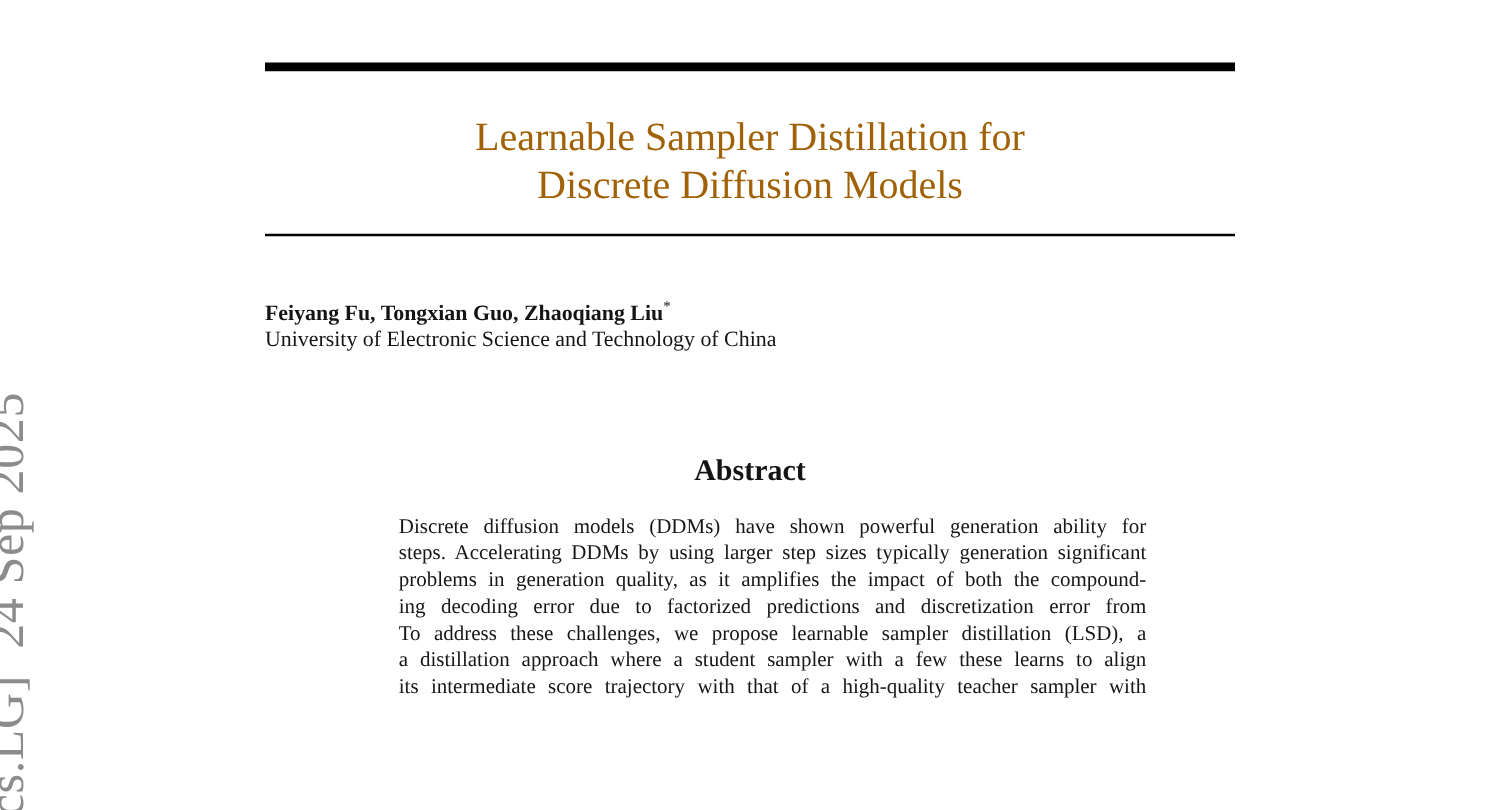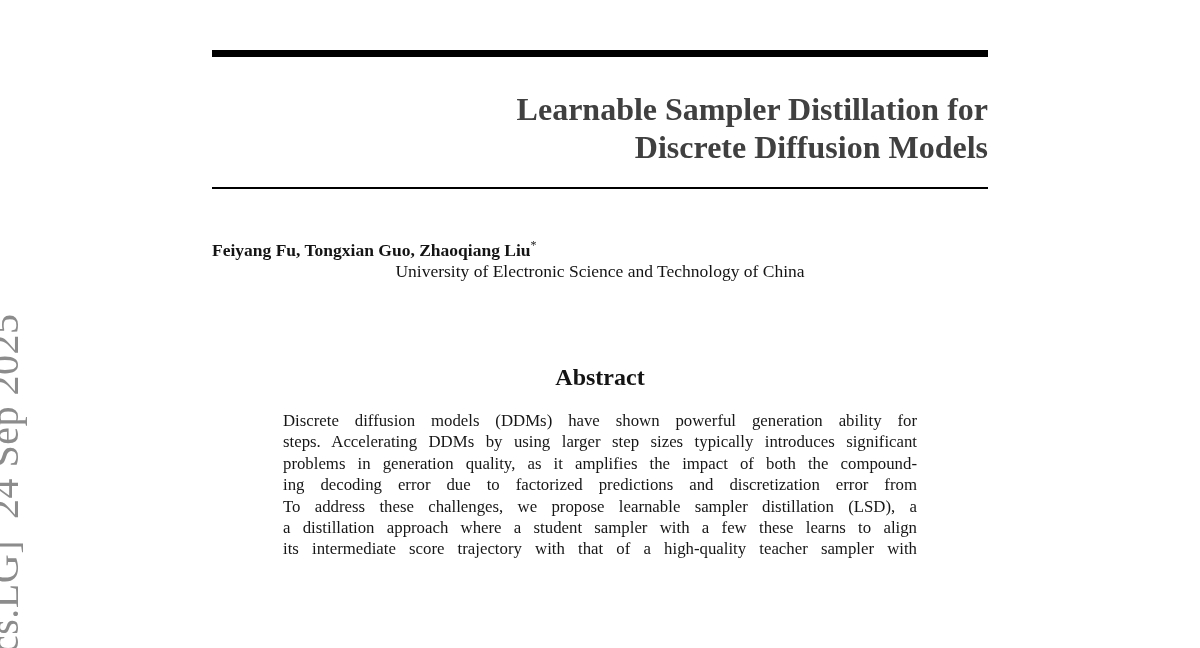--- a/index.html
+++ b/index.html
@@ -39,40 +39,40 @@
     height: 7px;
     background: #000000;
   }
   .rule-thin {
     margin-top: 21px;
     height: 2px;
     background: #000000;
   }
   .paper-title {
     margin-top: 33px;
-    text-align: right;
-    font-weight: bold;
+    text-align: center;
+    font-weight: normal;
     font-size: 32px;
     line-height: 38px;
-    color: #404040;
+    color: #a16207;
   }
   .authors {
     margin-top: 51px;
     font-weight: bold;
     font-size: 17.5px;
     line-height: 21px;
   }
   .authors sup {
     font-weight: normal;
     font-size: 12px;
     vertical-align: super;
     line-height: 0;
   }
   .affiliation {
-    text-align: center;
+    text-align: left;
     font-size: 17.5px;
     line-height: 21px;
   }
   .abstract-heading {
     margin-top: 84px;
     text-align: center;
     font-weight: bold;
     font-size: 24px;
     line-height: 22px;
   }
@@ -80,20 +80,21 @@
     width: 634px;
     margin: 22px auto 0 auto;
     font-size: 16.8px;
     line-height: 21.4px;
     color: #161616;
   }
   .abstract-line {
     text-align: justify;
     text-align-last: justify;
     white-space: normal;
+    margin-left: 36px;
   }
 </style>
 </head>
 <body>
 
 <div class="watermark">cs.LG]  24 Sep 2025</div>
 
 <div class="page-column">
 
   <div class="rule-thick"></div>
@@ -106,21 +107,21 @@
   <div class="rule-thin"></div>
 
   <div class="authors"><span>Feiyang Fu, Tongxian Guo, Zhaoqiang Liu</span><sup>*</sup></div>
 
   <div class="affiliation">University of Electronic Science and Technology of China</div>
 
   <div class="abstract-heading">Abstract</div>
 
   <div class="abstract-body">
     <div class="abstract-line">Discrete diffusion models (DDMs) have shown powerful generation ability for</div>
-    <div class="abstract-line">steps. Accelerating DDMs by using larger step sizes typically introduces significant</div>
+    <div class="abstract-line">steps. Accelerating DDMs by using larger step sizes typically generation significant</div>
     <div class="abstract-line">problems in generation quality, as it amplifies the impact of both the compound-</div>
     <div class="abstract-line">ing decoding error due to factorized predictions and discretization error from</div>
     <div class="abstract-line">To address these challenges, we propose learnable sampler distillation (LSD), a</div>
     <div class="abstract-line">a distillation approach where a student sampler with a few these learns to align</div>
     <div class="abstract-line">its intermediate score trajectory with that of a high-quality teacher sampler with</div>
   </div>
 
 </div>
 
 </body></html>

